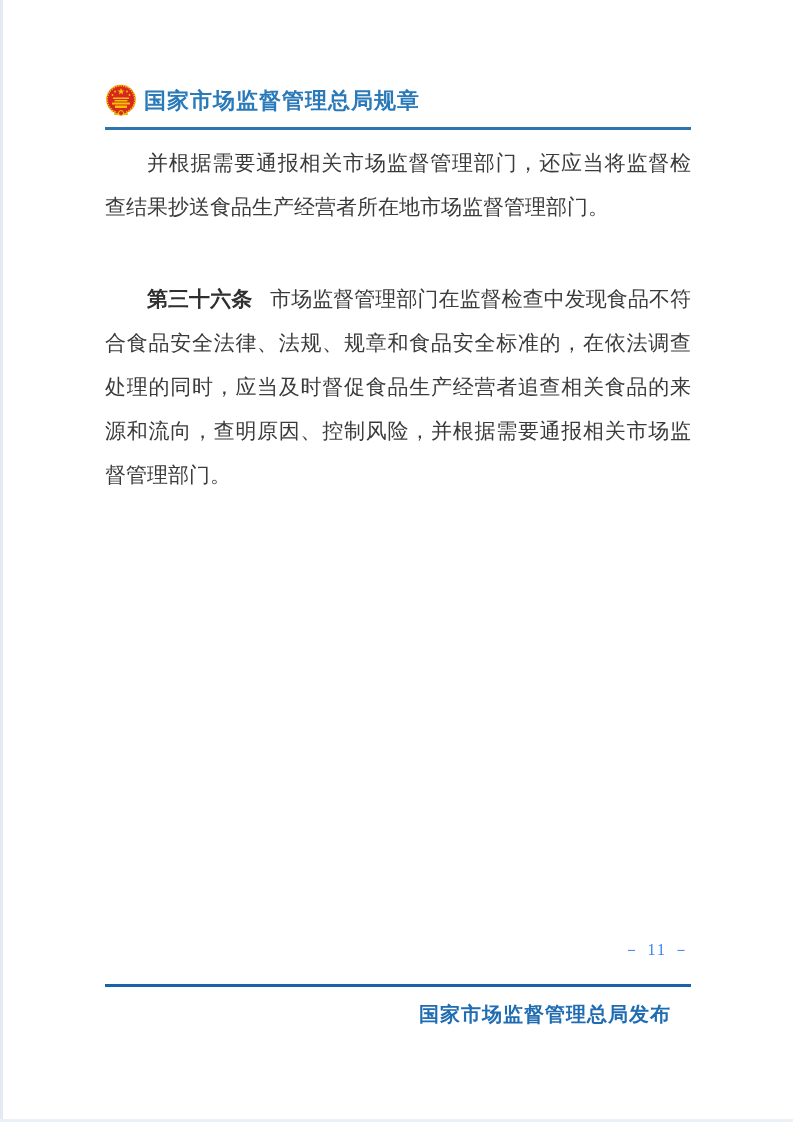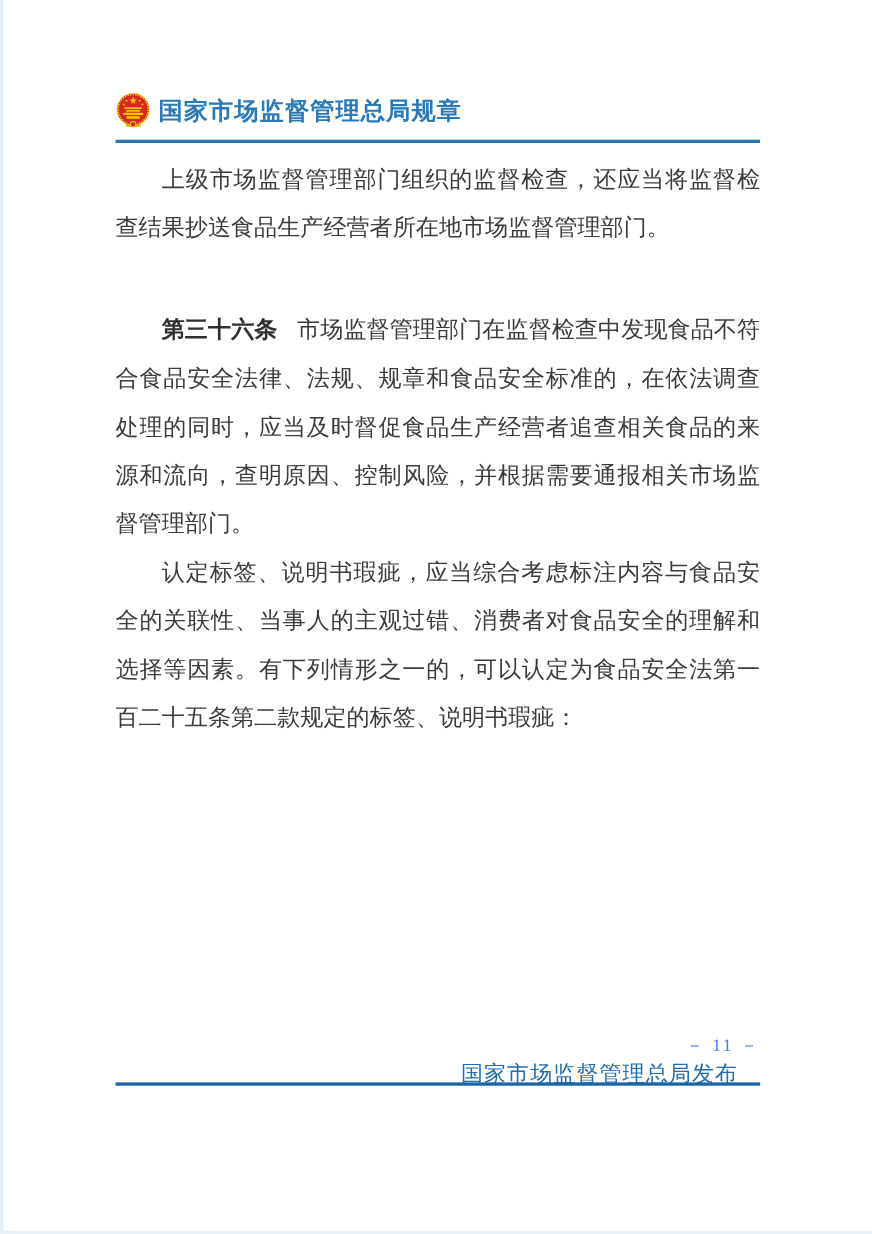--- a/index.html
+++ b/index.html
@@ -80,24 +80,24 @@
     font-size: 16px;
     letter-spacing: 2px;
     color: #3b82f6;
   }
   .footer-rule {
     position: absolute; left: 105px; top: 984px;
     width: 586px; height: 3px;
     background: #1b63a8;
   }
   .footer-publisher {
-    position: absolute; left: 105px; top: 963px; width: 566px;
+    position: absolute; left: 105px; top: 1001px; width: 566px;
     text-align: right;
     font-family: "Liberation Sans", sans-serif;
-    font-weight: normal;
+    font-weight: bold;
     font-size: 20px;
     letter-spacing: 1px;
     color: #1f6cb2;
   }
 </style>
 </head>
 <body>
 
 <div class="page">
   <div class="edge-left"></div>
@@ -125,26 +125,25 @@
         <rect x="22" y="56" width="20" height="6" rx="2" fill="#d6281f"></rect>
         <rect x="18" y="58" width="28" height="4" rx="2" fill="#e8b200"></rect>
         <circle cx="32" cy="58" r="5" fill="#d6281f" stroke="#f8c301" stroke-width="2"></circle>
       </svg>
     </span>
     <span class="header-title">国家市场监督管理总局规章</span>
   </div>
   <div class="header-rule"></div>
 
   <div class="doc-body">
-    <p>上级市场监督管理部门组织的监督检查，还应当将监督检查结果抄送食品生产经营者所在地市场监督管理部门。</p>
+    <p>并根据需要通报相关市场监督管理部门，还应当将监督检查结果抄送食品生产经营者所在地市场监督管理部门。</p>
 
     <div class="spacer-after-heading"></div>
 
     <p><span class="article-label">第三十六条</span><span>市场监督管理部门在监督检查中发现食品不符合食品安全法律、法规、规章和食品安全标准的，在依法调查处理的同时，应当及时督促食品生产经营者追查相关食品的来源和流向，查明原因、控制风险，并根据需要通报相关市场监督管理部门。</span></p>
 
 
-    <p>认定标签、说明书瑕疵，应当综合考虑标注内容与食品安全的关联性、当事人的主观过错、消费者对食品安全的理解和选择等因素。有下列情形之一的，可以认定为食品安全法第一百二十五条第二款规定的标签、说明书瑕疵：</p>
   </div>
 
   <div class="page-number">－ 11 －</div>
   <div class="footer-rule"></div>
   <div class="footer-publisher">国家市场监督管理总局发布</div>
 </div>
 
 </body></html>

